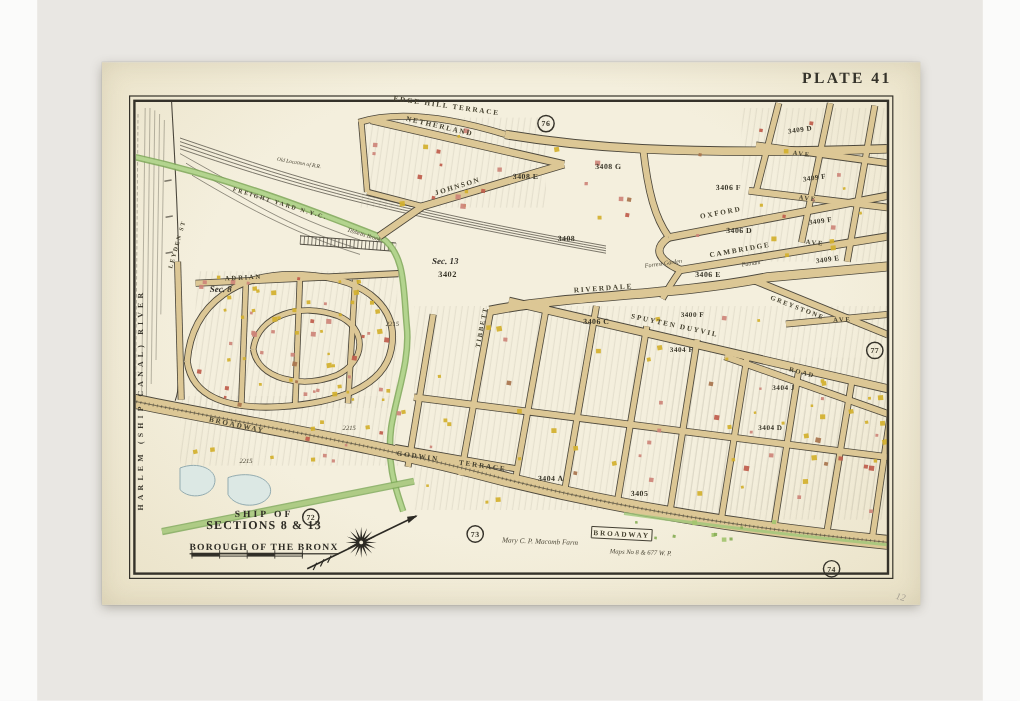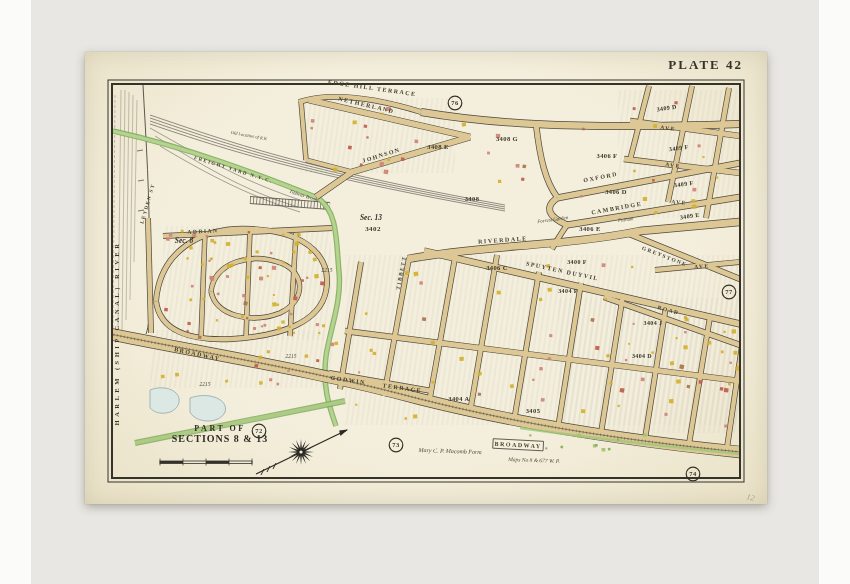--- a/index.html
+++ b/index.html
@@ -468,18 +468,19 @@
       </g>
 
     <g>
       <rect x="160" y="461" width="92" height="2.4" fill="none" stroke="#33312a" stroke-width="0.8"></rect>
       <rect x="160" y="461" width="23" height="2.4" fill="#33312a"></rect>
       <rect x="206" y="461" width="23" height="2.4" fill="#33312a"></rect>
       <path d="M160,458.5 v7 M183,458.5 v7 M206,458.5 v7 M229,458.5 v7 M252,458.5 v7" stroke="#33312a" stroke-width="0.7"></path>
     </g>
   </svg>
 
-  <div class="plate">PLATE 42</div>
+  <div class="plate">PLATE 41</div>
   <div class="tblock">
-    <div class="tb1">PART OF</div>
+    <div class="tb1">SHIP OF</div>
     <div class="tb2">SECTIONS 8 &amp; 13</div>
+    <div><span class="tb3">BOROUGH OF THE BRONX</span></div>
   </div>
 </div>
 
 </body></html>

